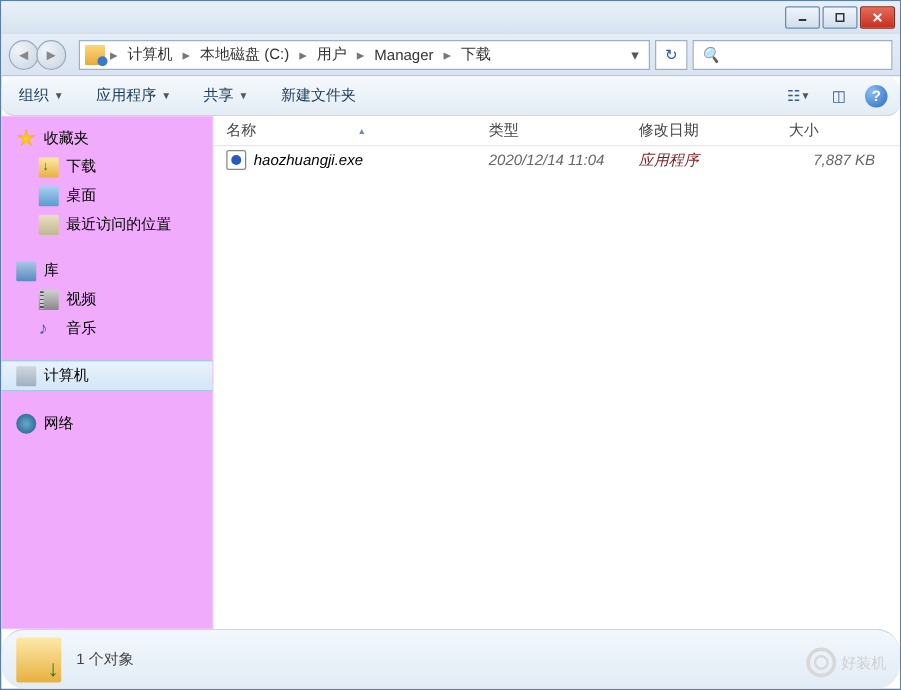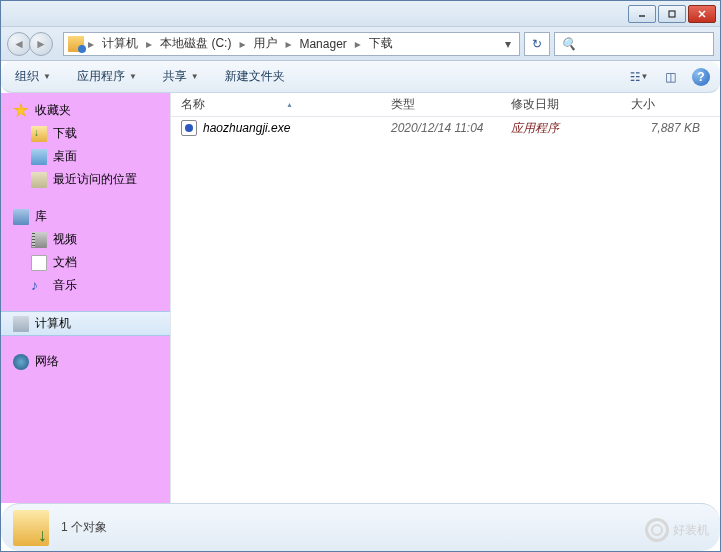--- a/index.html
+++ b/index.html
@@ -193,24 +193,20 @@
     <div class="tree-group">
       <div class="tree-header">
           <div class="ico ico-lib"></div>
           <span>库</span>
         </div>
       <div class="tree-item">
           <div class="ico ico-video"></div>
           <span>视频</span>
         </div>
       <div class="tree-item">
-          <div class="ico ico-doc"></div>
-          <span>文档</span>
-        </div>
-      <div class="tree-item">
           <div class="ico ico-music">♪</div>
           <span>音乐</span>
         </div>
     </div>
     <div class="tree-group">
       <div class="tree-header selected tree-item" style="padding-left:12px">
           <div class="ico ico-computer"></div>
           <span>计算机</span>
         </div>
     </div>

